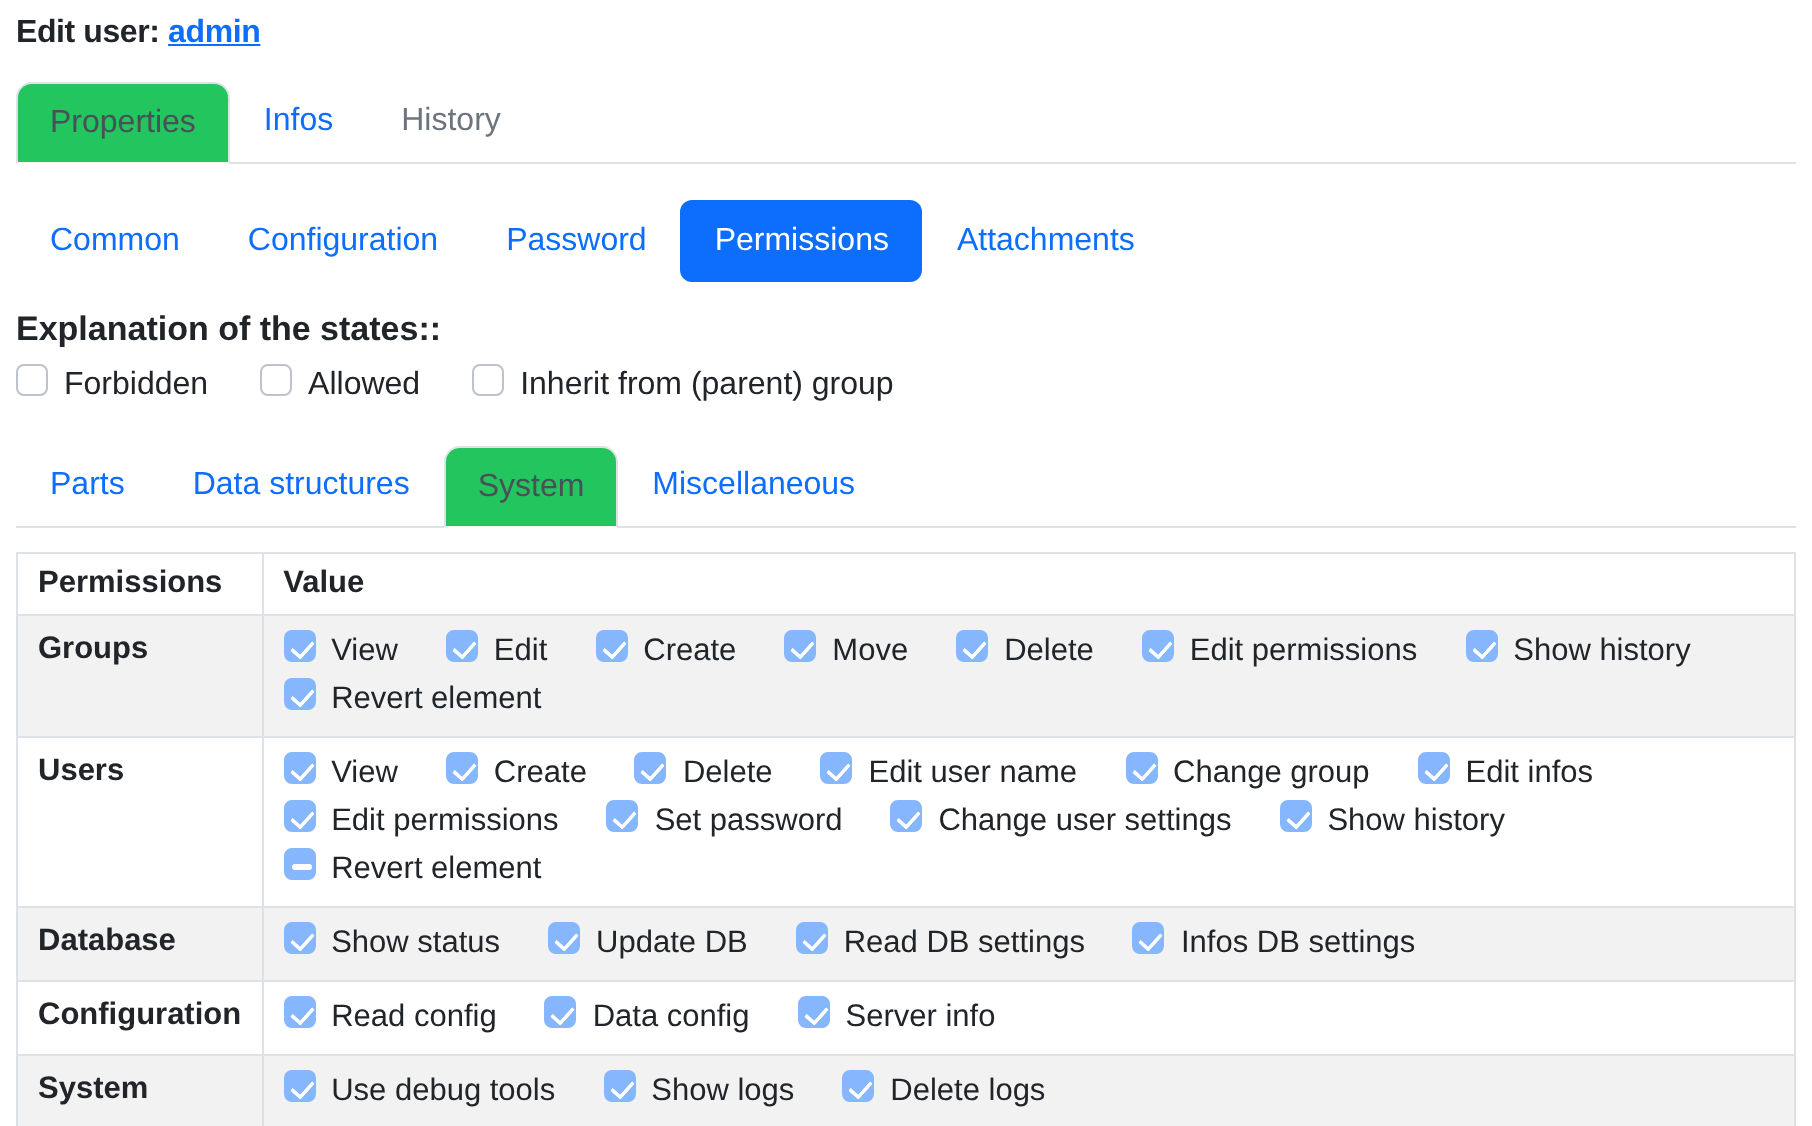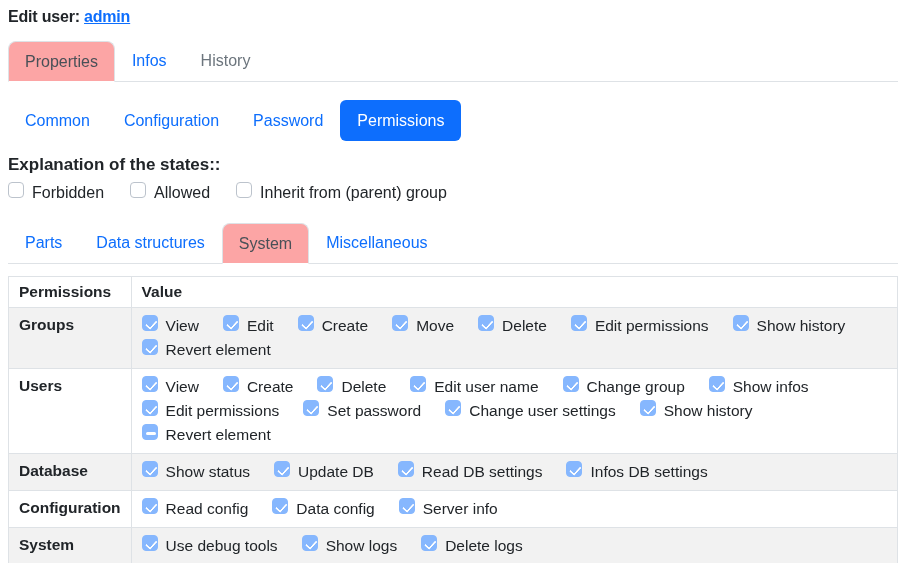--- a/index.html
+++ b/index.html
@@ -25,21 +25,21 @@
   h1.page-title{font-size:16px;font-weight:700;margin:8px 0 14px 0;letter-spacing:-0.2px;}
   h1.page-title a{color:var(--link);text-decoration:underline;font-weight:700;}
 
   
   .nav-tabs{display:flex;border-bottom:1px solid var(--border);align-items:flex-end;}
   .nav-link{
     display:block;padding:8px 16px;color:var(--link);text-decoration:none;
     cursor:pointer;line-height:23px;border:1px solid transparent;white-space:nowrap;
   }
   .nav-tabs .nav-link.active{
-    color:var(--tab-active-text);background:#fca5a5;
+    color:var(--tab-active-text);background:#22c55e;
     border:1px solid var(--border);border-bottom-color:#fff;
     border-radius:8px 8px 0 0;margin-bottom:-1px;
   }
   .nav-link.disabled{color:var(--disabled-text);cursor:default;}
 
   
   .nav-pills{display:flex;margin-top:18px;}
   .nav-pills .nav-link.active-pill{
     background:var(--accent);color:#fff;border-radius:6px;
   }
@@ -90,20 +90,21 @@
       <a href="#" class="nav-link active">Properties</a>
       <a href="#" class="nav-link ">Infos</a>
       <a href="#" class="nav-link disabled">History</a>
     </nav>
 
   <nav class="nav-pills" id="section-tabs">
       <a href="#" class="nav-link ">Common</a>
       <a href="#" class="nav-link ">Configuration</a>
       <a href="#" class="nav-link ">Password</a>
       <a href="#" class="nav-link active-pill">Permissions</a>
+      <a href="#" class="nav-link ">Attachments</a>
     </nav>
 
   <div class="states-heading">Explanation of the states::</div>
 
   <div class="states-legend" id="states-legend">
       <span class="perm-item state-option">
         <span class="cb "></span>
         <span>Forbidden</span>
       </span>
       <span class="perm-item state-option">
@@ -189,21 +190,21 @@
               <span class="perm-item">
                 <span class="cb checked"></span>
                 <span>Edit user name</span>
               </span>
               <span class="perm-item">
                 <span class="cb checked"></span>
                 <span>Change group</span>
               </span>
               <span class="perm-item">
                 <span class="cb checked"></span>
-                <span>Show infos</span>
+                <span>Edit infos</span>
               </span>
               <span class="perm-item">
                 <span class="cb checked"></span>
                 <span>Edit permissions</span>
               </span>
               <span class="perm-item">
                 <span class="cb checked"></span>
                 <span>Set password</span>
               </span>
               <span class="perm-item">

